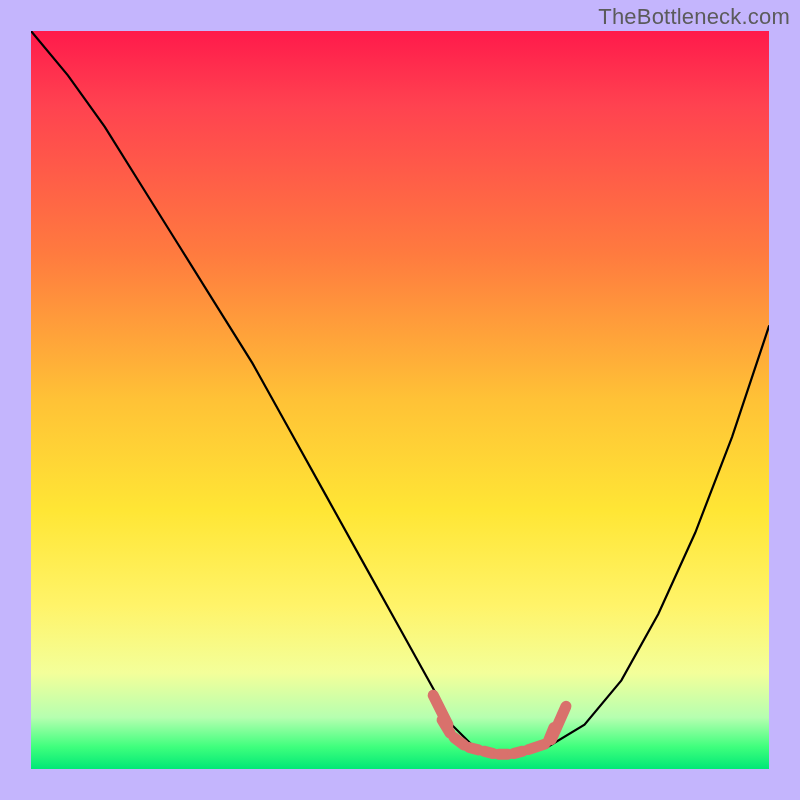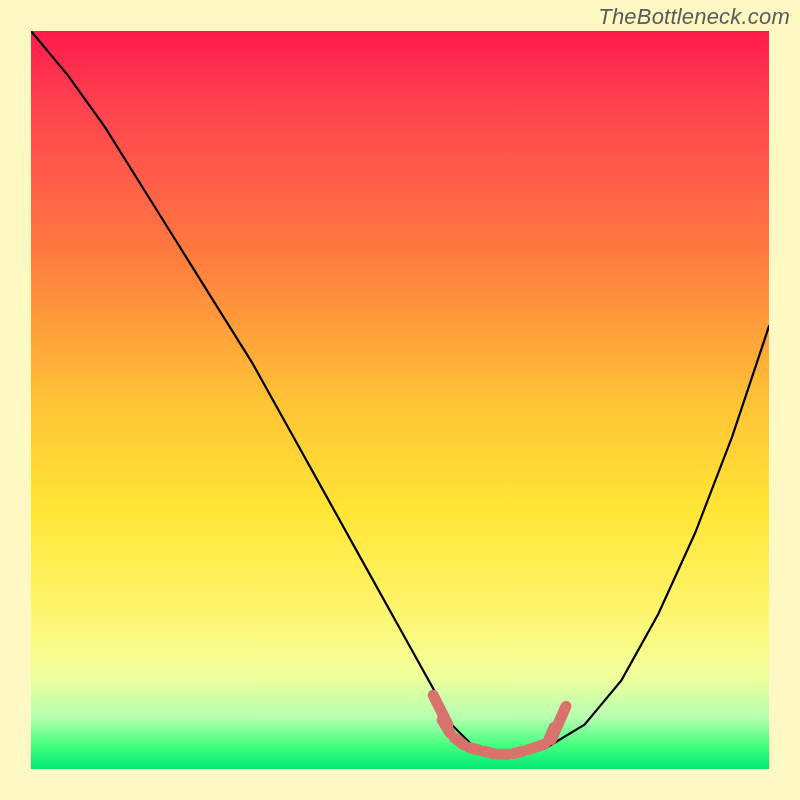--- a/index.html
+++ b/index.html
@@ -1,22 +1,21 @@
 <!DOCTYPE html>
 <html><head>
 <meta charset="utf-8">
 <style>
   * { margin: 0; padding: 0; box-sizing: border-box; }
   html, body { width: 800px; height: 800px; overflow: hidden; background: #000; }
   .frame {
     position: relative;
     width: 800px;
     height: 800px;
-    background: #fef9c3;
-    font-style: italic;
+    background: #c4b5fd;
   }
   .watermark {
     position: absolute;
     top: 4px;
     right: 10px;
     font-family: Arial, Helvetica, sans-serif;
     font-size: 22px;
     color: #5b5b5b;
     letter-spacing: 0.2px;
   }

